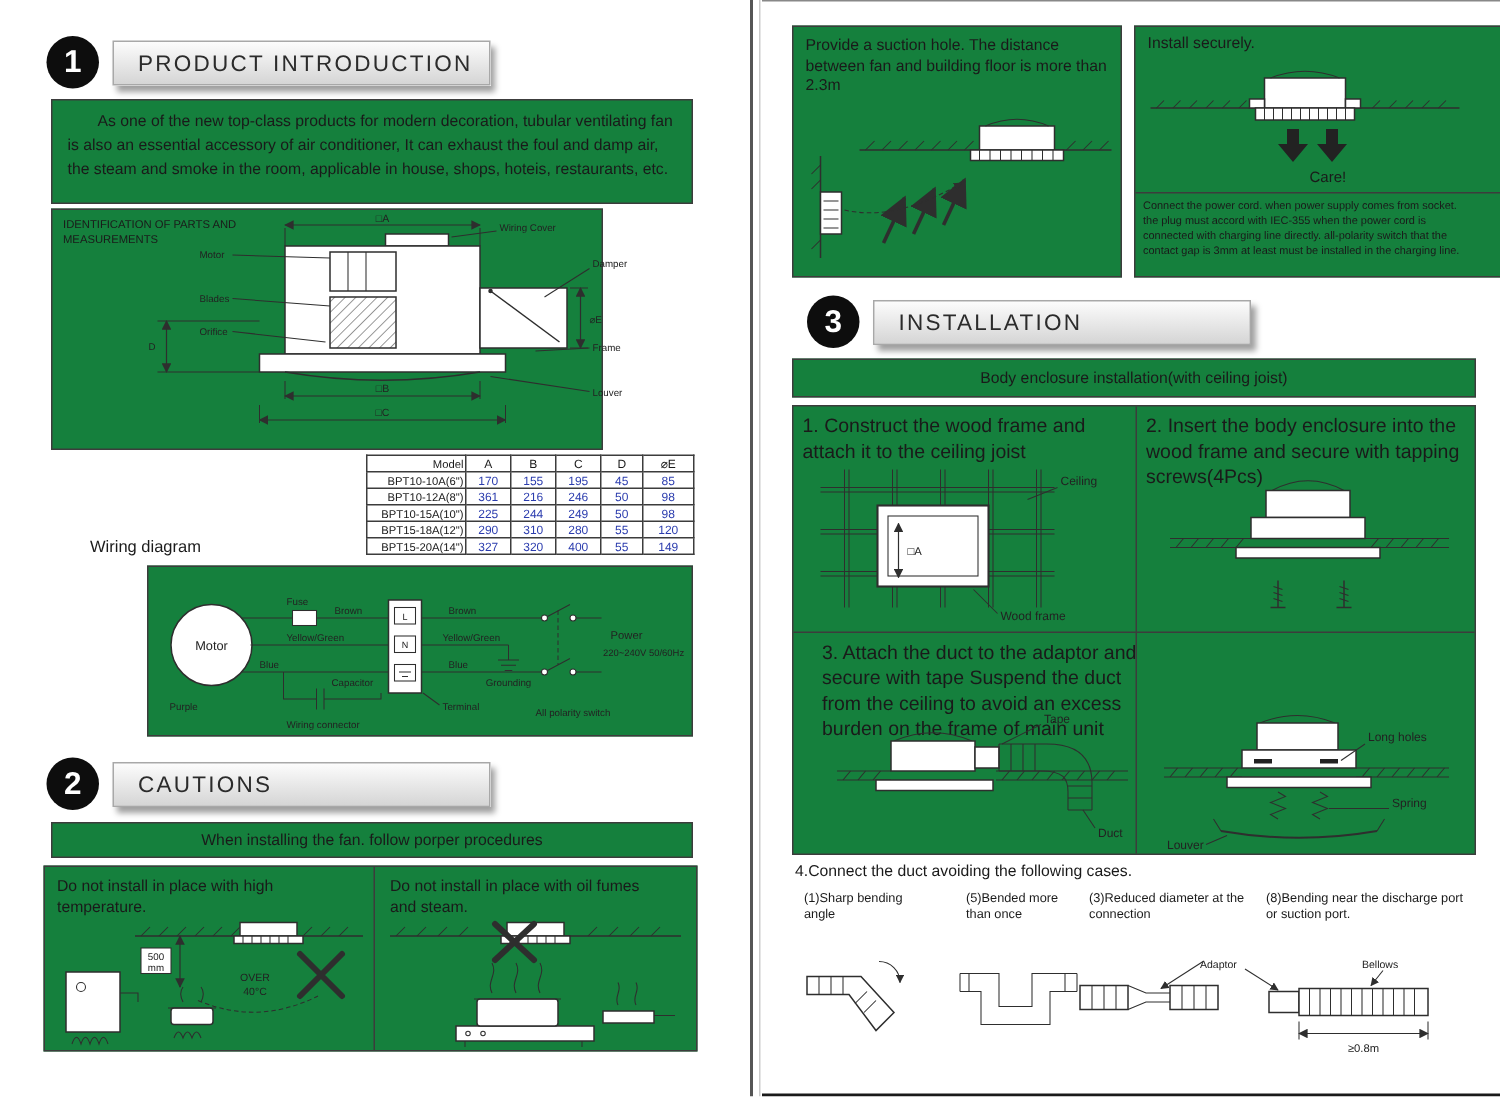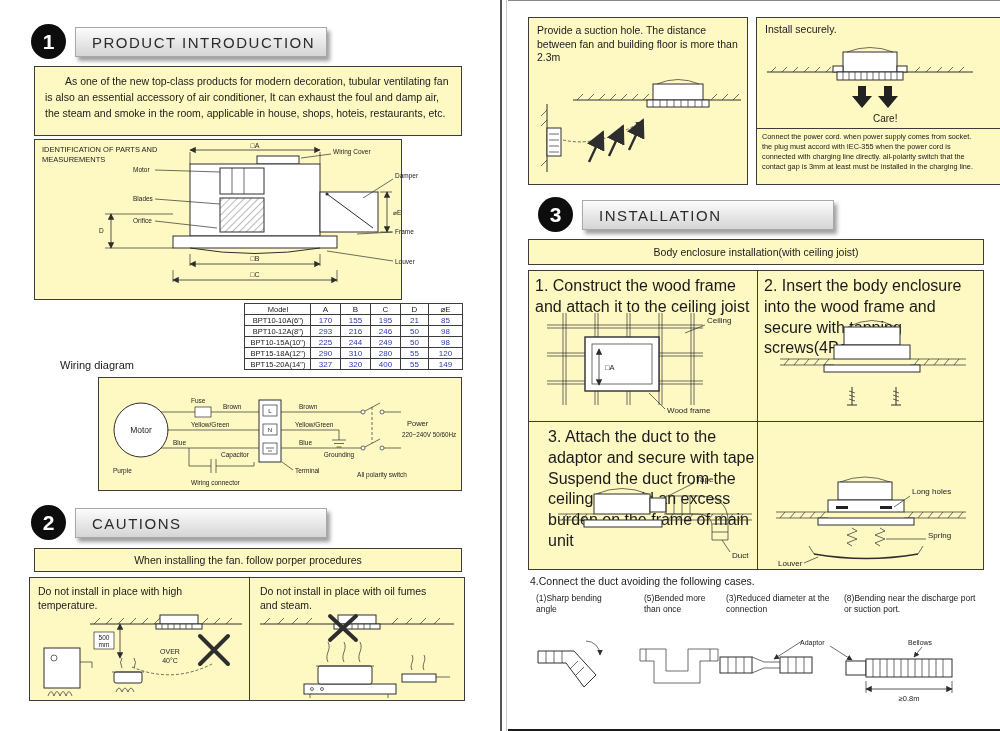--- a/index.html
+++ b/index.html
@@ -1,35 +1,35 @@
 <!DOCTYPE html>
 <html><head>
 <meta charset="utf-8">
 <style>
   *{margin:0;padding:0;box-sizing:border-box}
   html,body{width:1000px;height:731px}
   body{background:#fff;font-family:"Liberation Sans",sans-serif;color:#1a1a1a;position:relative;overflow:hidden}
   .abs{position:absolute}
-  .box{border:1px solid #3c3c3c;background:#fef9c3}
+  .box{border:1px solid #3c3c3c;background:#15803d}
   .sec-badge{width:35px;height:35px;border-radius:50%;background:#0d0d0d;color:#fff;font-size:21px;font-weight:bold;display:flex;align-items:center;justify-content:center}
   .sec-title{width:252px;height:30px;display:flex;align-items:center;padding-left:16px;font-size:15px;letter-spacing:1.5px;color:#2b2b2b;background:linear-gradient(180deg,#fcfcfc,#d5d5d5);border:1px solid #a8a8a8;box-shadow:3px 4px 4px rgba(0,0,0,.38)}
   svg text{font-family:"Liberation Sans",sans-serif;fill:#222}
   .ln{fill:none;stroke:#2e2e2e;stroke-width:1}
   .lnt{fill:none;stroke:#2e2e2e;stroke-width:.7}
   .fw{fill:#fff;stroke:#2e2e2e;stroke-width:1}
   .fwt{fill:#fff;stroke:#2e2e2e;stroke-width:.7}
   .dim{stroke:#2e2e2e;stroke-width:.8;fill:none;marker-start:url(#arr);marker-end:url(#arr)}
   .ae{marker-end:url(#arr)}
   .dash{stroke-dasharray:3,2}
   .xmark{stroke:#2e2e2e;stroke-width:4;stroke-linecap:round;fill:none}
   table.dims{border-collapse:collapse;table-layout:fixed;background:#fff}
   .dims td{border:1px solid #3c3c3c;font-size:8px;text-align:center;height:11px;padding:0 1px;white-space:nowrap;overflow:hidden}
-  .dims td.model{text-align:center;padding-left:2px;font-size:7.5px}
+  .dims td.model{text-align:right;padding-left:2px;font-size:7.5px}
   .dims td.num{color:#2b3cae}
-  .steptxt{padding:5px 6px;font-size:16px;line-height:1.3}
+  .steptxt{padding:5px 6px;font-size:13px;line-height:1.3}
   .caselbl{font-size:8.5px;line-height:1.25}
 </style>
 </head>
 <body>
 
 <svg width="0" height="0" style="position:absolute">
   <defs>
     <marker id="arr" viewBox="0 0 10 10" refX="9" refY="5" markerWidth="8" markerHeight="8" orient="auto-start-reverse">
       <path d="M0,0L10,5L0,10z" fill="#2e2e2e"></path>
     </marker>
@@ -124,26 +124,26 @@
         <td>B</td>
         <td>C</td>
         <td>D</td>
         <td>⌀E</td>
       </tr>
       <tr>
         <td class="model">BPT10-10A(6")</td>
         <td class="num">170</td>
         <td class="num">155</td>
         <td class="num">195</td>
-        <td class="num">21</td>
+        <td class="num">45</td>
         <td class="num">85</td>
       </tr>
       <tr>
         <td class="model">BPT10-12A(8")</td>
-        <td class="num">293</td>
+        <td class="num">361</td>
         <td class="num">216</td>
         <td class="num">246</td>
         <td class="num">50</td>
         <td class="num">98</td>
       </tr>
       <tr>
         <td class="model">BPT10-15A(10")</td>
         <td class="num">225</td>
         <td class="num">244</td>
         <td class="num">249</td>

